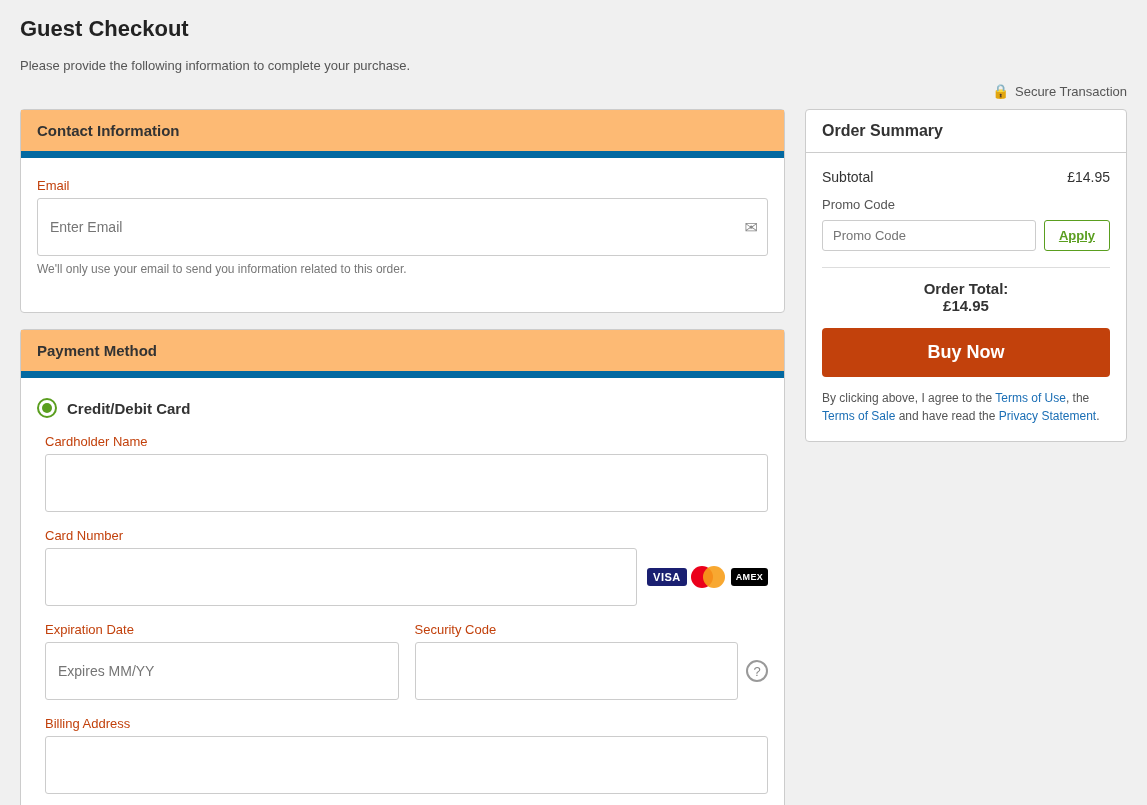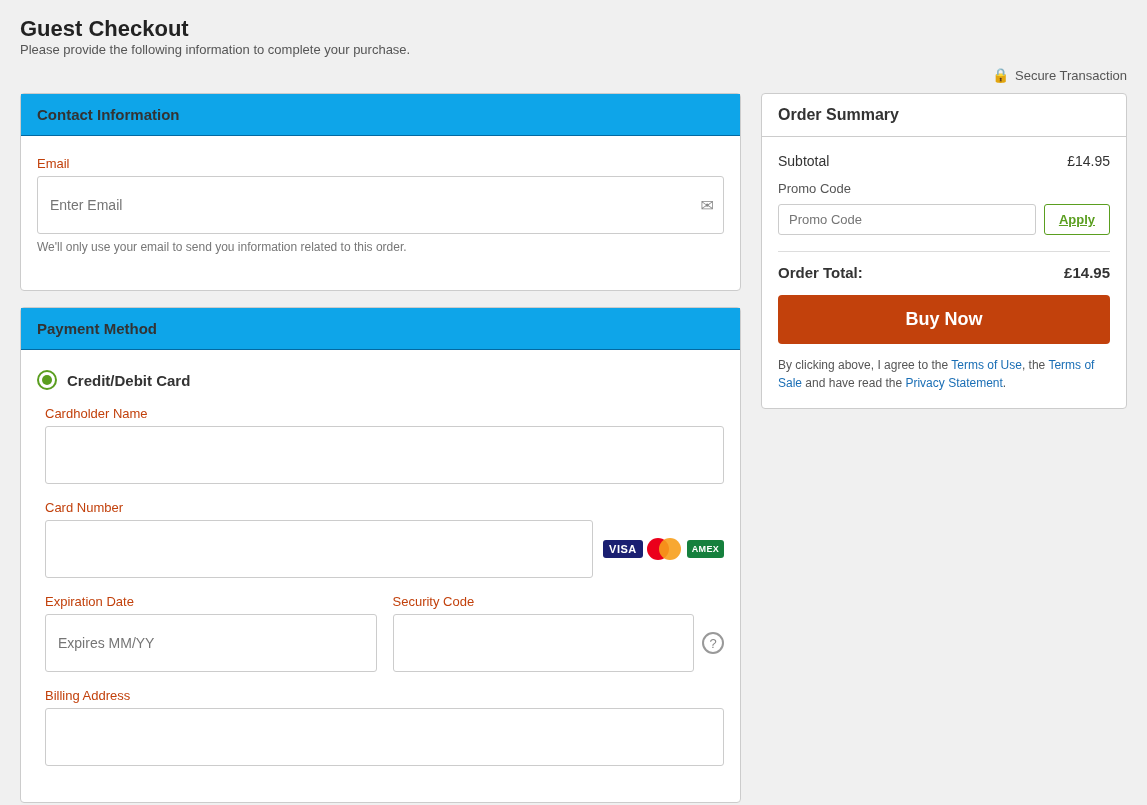--- a/index.html
+++ b/index.html
@@ -11,21 +11,21 @@
     }
     .page-wrapper {
       max-width: 1147px;
       margin: 0 auto;
       padding: 16px 20px;
     }
     h1 {
       font-size: 22px;
       font-weight: bold;
       color: #222;
-      margin-bottom: 0;
+      margin-bottom: 16px;
     }
     .subtitle {
       font-size: 13px;
       color: #555;
       margin-bottom: 10px;
     }
     .secure-row {
       text-align: right;
       font-size: 13px;
       color: #555;
@@ -43,35 +43,35 @@
       gap: 20px;
       align-items: flex-start;
     }
     .left-col {
       flex: 1;
       display: flex;
       flex-direction: column;
       gap: 16px;
     }
     .right-col {
-      width: 366px;
+      width: 322px;
       flex-shrink: 0;
     }
     .card {
       background: #fff;
       border: 1px solid #ccc;
       border-radius: 4px;
     }
     .card-header {
       padding: 12px 16px;
-      border-bottom: 1px solid #0369a1;
+      border-bottom: 7px solid #0369a1;
       font-size: 15px;
       font-weight: bold;
       color: #333;
-      background: #0ea5e9;
+      background: #fdba74;
     }
     .card-body {
       padding: 20px 16px;
     }
     .field-group {
       margin-bottom: 16px;
     }
     .field-label {
       display: block;
       font-size: 13px;
@@ -184,21 +184,21 @@
     .mc-right {
       width: 22px;
       height: 22px;
       border-radius: 50%;
       background: #f79e1b;
       position: absolute;
       left: 12px;
       opacity: 0.9;
     }
     .amex-logo {
-      background: #15803d;
+      background: #000000;
       color: #fff;
       font-weight: bold;
       font-size: 9px;
       padding: 4px 5px;
       border-radius: 3px;
       letter-spacing: 0.3px;
     }
     .security-wrapper {
       display: flex;
       align-items: center;
@@ -283,20 +283,21 @@
     .divider {
       border: none;
       border-top: 1px solid #ddd;
       margin: 12px 0;
     }
     .order-total-row {
       display: flex;
       justify-content: space-between;
       align-items: center;
       margin-bottom: 14px;
+      flex-direction: column;
     }
     .order-total-label {
       font-size: 15px;
       font-weight: bold;
       color: #333;
     }
     .order-total-value {
       font-size: 15px;
       font-weight: bold;
       color: #333;

